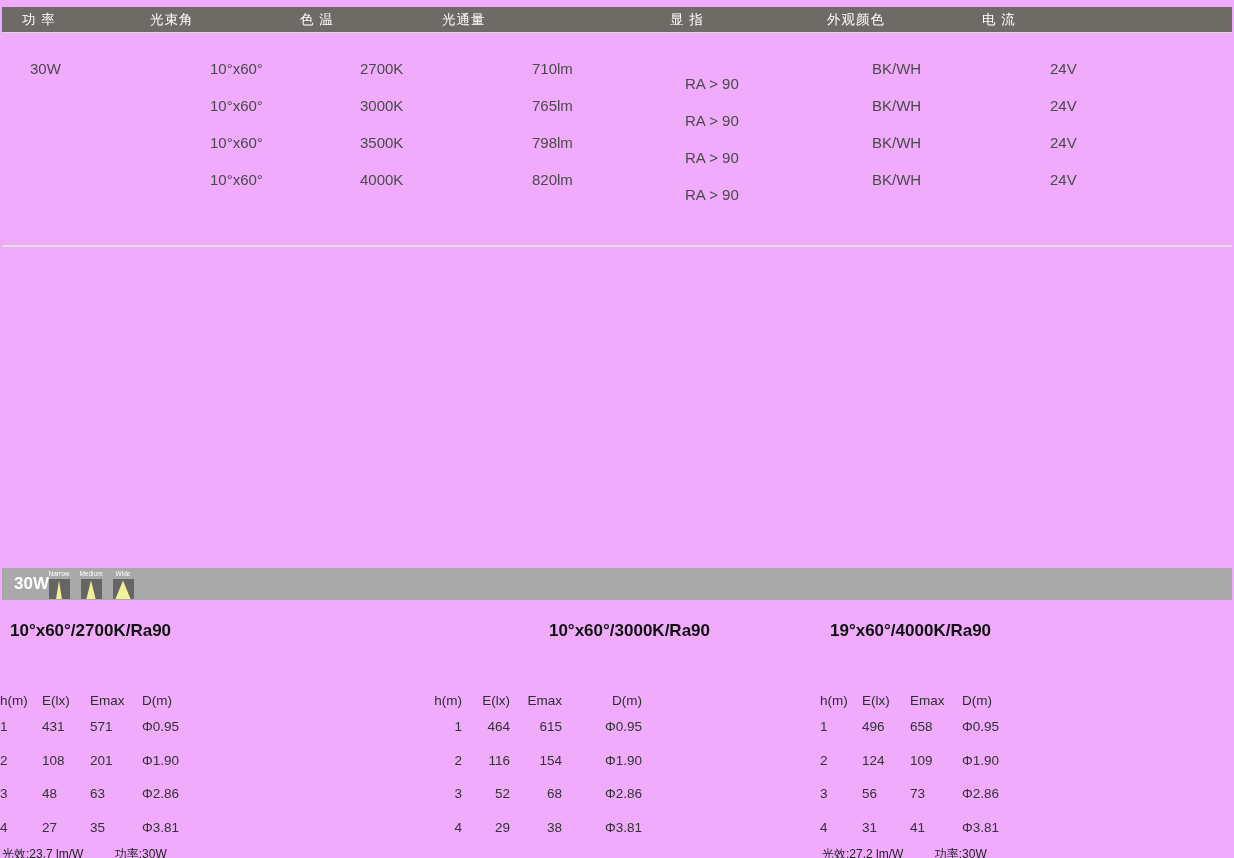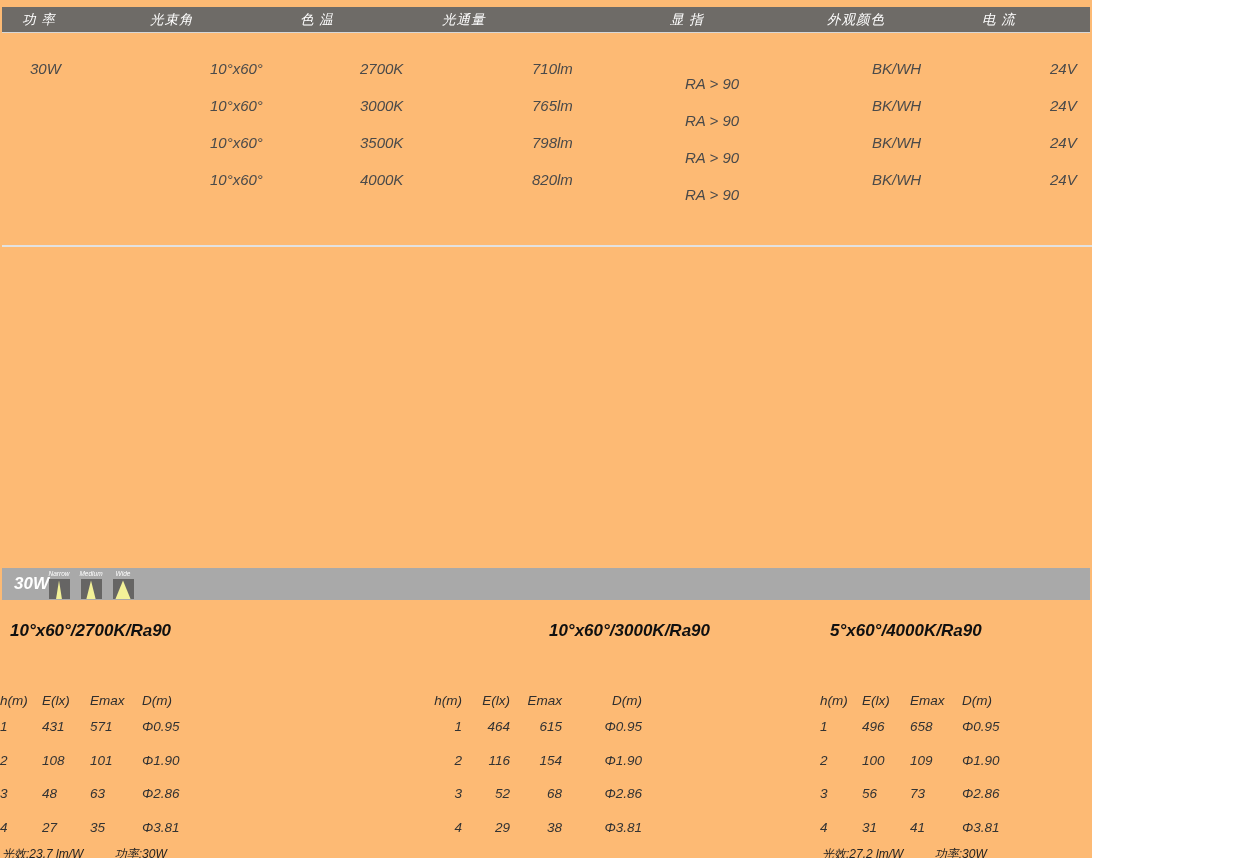--- a/index.html
+++ b/index.html
@@ -1,17 +1,17 @@
 <!DOCTYPE html>
 <html><head>
 <meta charset="utf-8">
 <style>
   html,body{margin:0;padding:0;background:#fff;}
   body{font-family:"Liberation Sans","DejaVu Sans",sans-serif;}
-  .page{position:relative;width:1092px;height:858px;background:#fdba74;overflow:hidden;font-style:italic;}
+  .page{position:relative;width:1234px;height:858px;background:#f0abfc;overflow:hidden;}
 
   
   .spec-head{position:absolute;top:7px;left:2px;right:2px;height:25px;background:#6e6b67;
     display:grid;grid-template-columns:128px 150px 142px 228px 157px 155px 1fr;
     align-items:center;color:#fff;font-size:13.5px;letter-spacing:1px;border-bottom:1px solid #d8d8d8;}
   .spec-head span{padding-left:20px;white-space:nowrap;}
   .spec-rows{position:absolute;top:44px;left:2px;right:2px;}
   .spec-row{display:grid;grid-template-columns:128px 150px 142px 228px 157px 155px 1fr;
     height:37px;align-items:center;font-size:15px;color:#4a4a4a;}
   .spec-row span{white-space:nowrap;}
@@ -138,21 +138,21 @@
     </div>
     <div class="pgrid prow">
       <span>1</span>
       <span>431</span>
       <span>571</span>
       <span>Φ0.95</span>
     </div>
     <div class="pgrid prow">
       <span>2</span>
       <span>108</span>
-      <span>101</span>
+      <span>201</span>
       <span>Φ1.90</span>
     </div>
     <div class="pgrid prow">
       <span>3</span>
       <span>48</span>
       <span>63</span>
       <span>Φ2.86</span>
     </div>
     <div class="pgrid prow">
       <span>4</span>
@@ -194,36 +194,36 @@
     </div>
     <div class="pgrid prow">
       <span>4</span>
       <span>29</span>
       <span>38</span>
       <span>Φ3.81</span>
     </div>
   </div>
 
   <div class="ptable pt3">
-    <div class="title">5°x60°/4000K/Ra90</div>
+    <div class="title">19°x60°/4000K/Ra90</div>
     <div class="pgrid phead">
       <span>h(m)</span>
       <span>E(lx)</span>
       <span>Emax</span>
       <span>D(m)</span>
     </div>
     <div class="pgrid prow">
       <span>1</span>
       <span>496</span>
       <span>658</span>
       <span>Φ0.95</span>
     </div>
     <div class="pgrid prow">
       <span>2</span>
-      <span>100</span>
+      <span>124</span>
       <span>109</span>
       <span>Φ1.90</span>
     </div>
     <div class="pgrid prow">
       <span>3</span>
       <span>56</span>
       <span>73</span>
       <span>Φ2.86</span>
     </div>
     <div class="pgrid prow">

